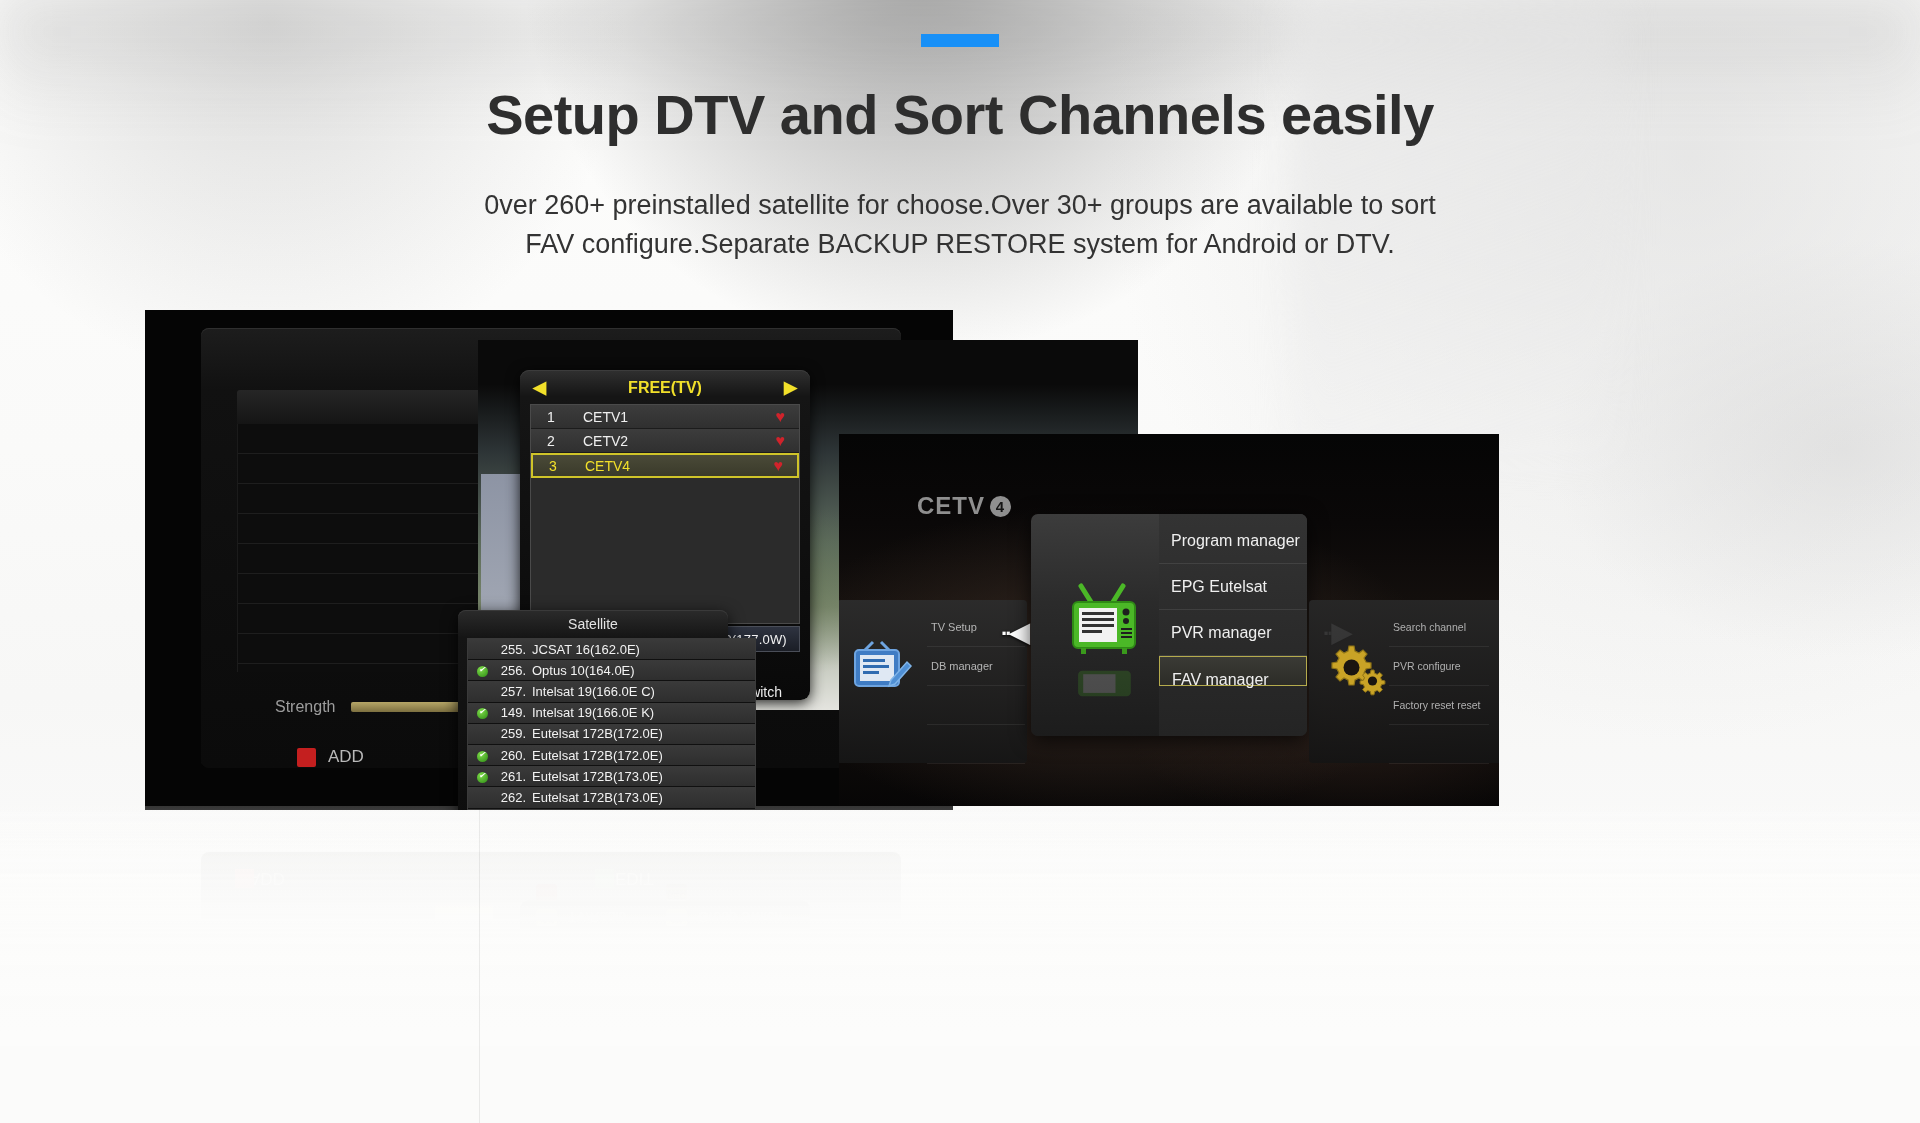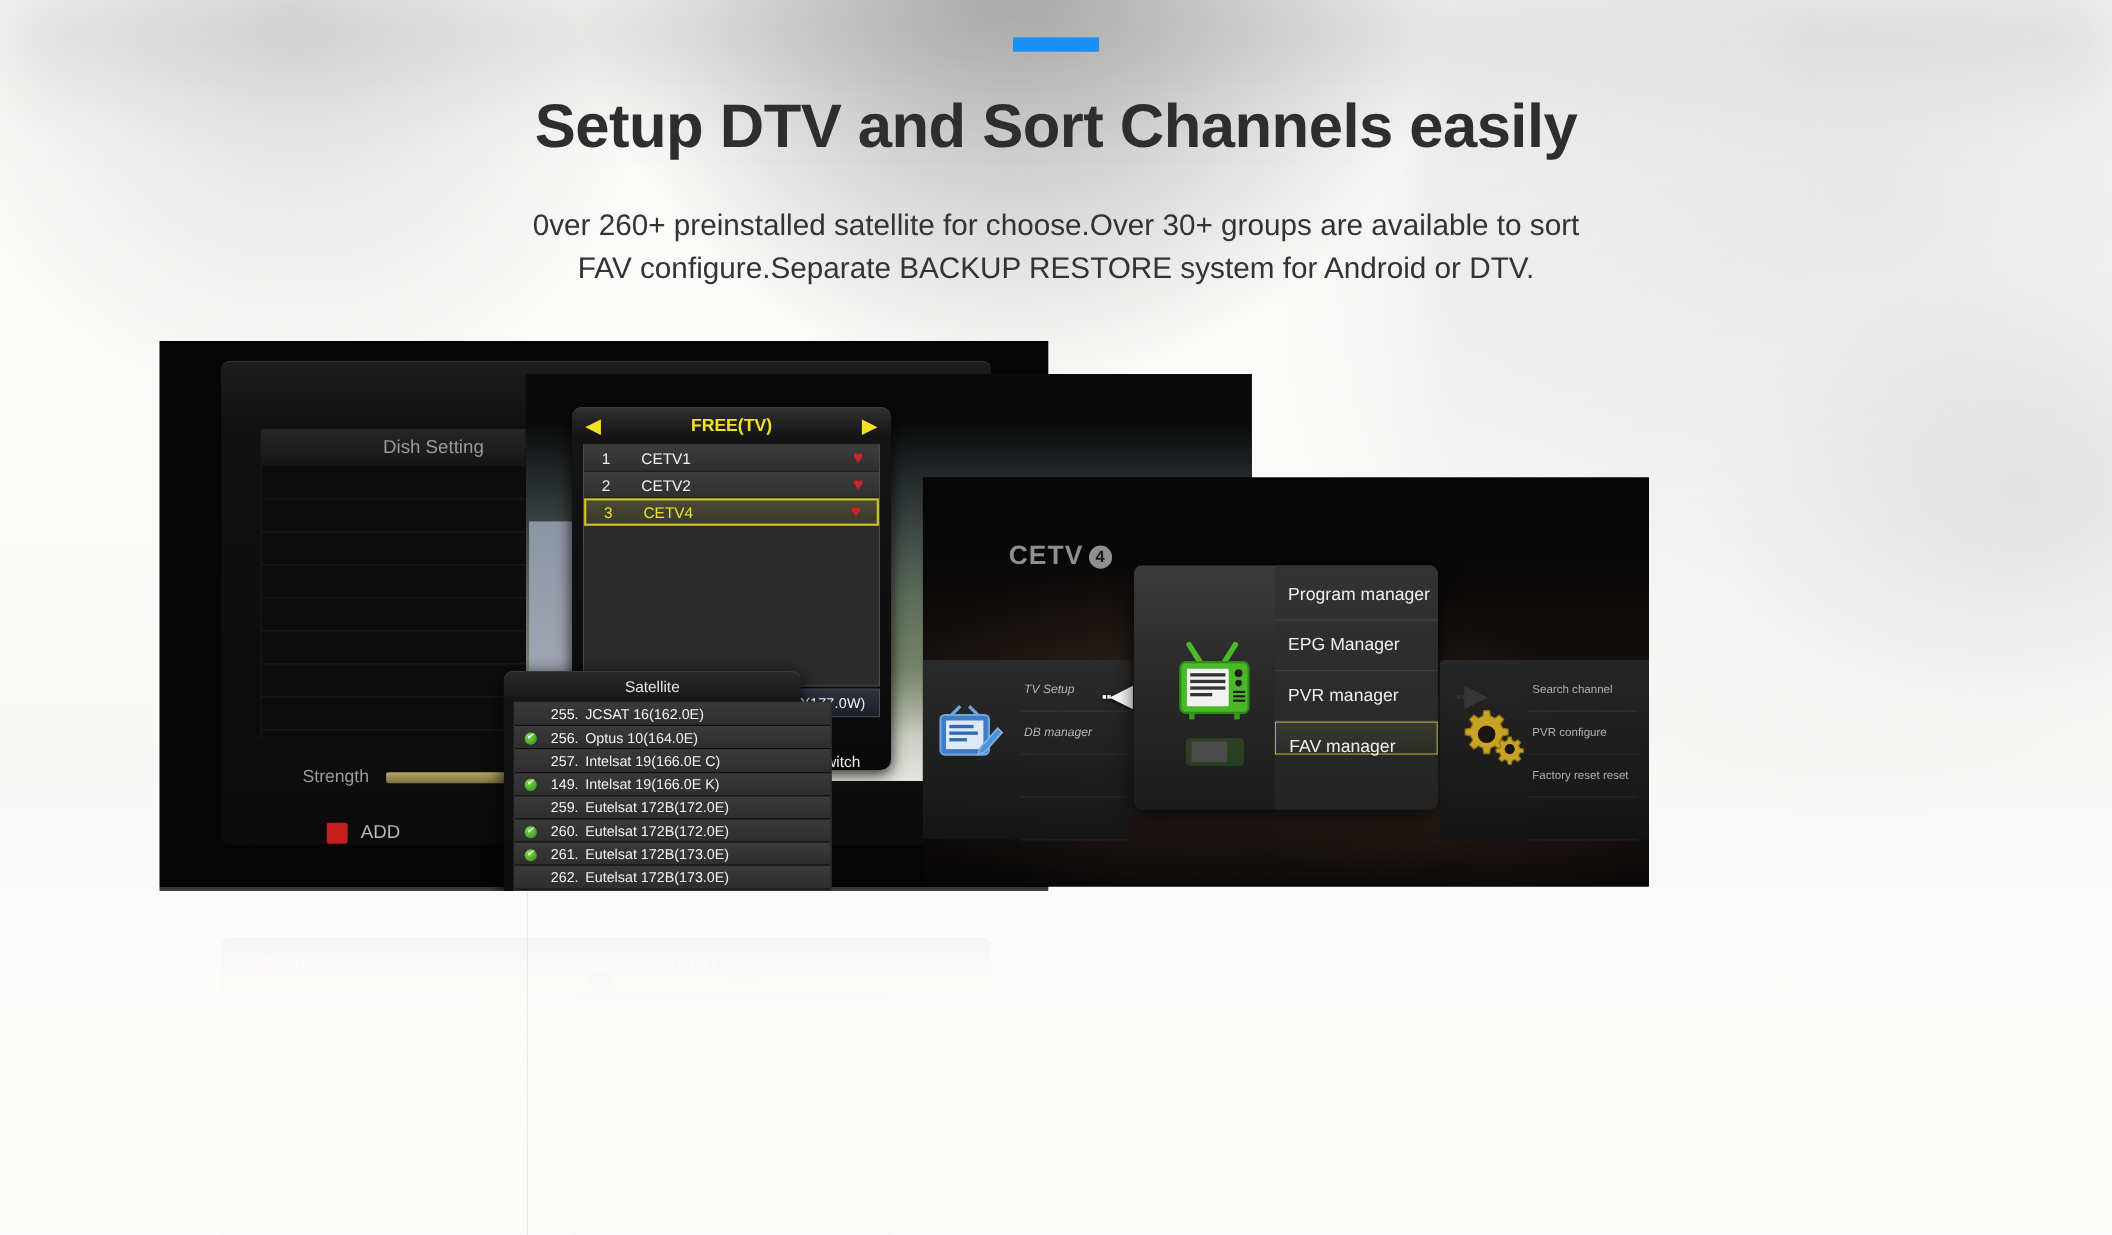--- a/index.html
+++ b/index.html
@@ -245,21 +245,20 @@
   #cetv-logo .num{
     width:21px; height:21px; border-radius:50%;
     background:#8f8f8f; color:#151515;
     font-size:15px; display:flex; align-items:center; justify-content:center;
   }
   
   #menu-card-left{
     position:absolute; left:-2px; top:166px; width:190px; height:163px;
     background: linear-gradient(180deg, rgba(44,44,44,.95), rgba(22,22,22,.92));
     border-radius:4px;
-    font-style:italic;
   }
   #menu-card-left .ci{
     position:absolute; left:14px; top:40px; width:64px; height:62px;
   }
   .mini-list{ position:absolute; left:90px; top:8px; width:98px; }
   .mini-item{
     height:39px; line-height:39px; font-size:11px; color:#b5b5b5;
     border-bottom:1px solid rgba(255,255,255,.07);
     padding-left:4px;
   }
@@ -345,21 +344,20 @@
   <span>FAV configure.Separate BACKUP RESTORE system for Android or DTV.</span>
 </p>
 
 <div id="stage">
 
   <div class="shot" id="shot-dish">
     <div id="dish-frame">
       <div id="dish-title">DISH SETUP</div>
 
       <div id="dish-tabs">
-        <div class="dish-tab">Dish Setting</div>
         <div class="dish-tab active">Service Search</div>
       </div>
 
       <div id="dish-rows">
         <div class="dish-row">
             <span class="rlabel">Satellite</span>
           </div>
         <div class="dish-row">
             <span class="rlabel">Antenna Setup</span>
           </div>
@@ -548,21 +546,21 @@
         <rect x="54" y="56" width="11" height="2" fill="#1e1e1e"></rect>
         <rect x="14" y="68" width="5" height="6" fill="#3a9a1c"></rect>
         <rect x="55" y="68" width="5" height="6" fill="#3a9a1c"></rect>
       </svg>
       <svg id="menu-tv-reflect" viewBox="0 0 80 40">
         <rect x="6" y="2" width="62" height="30" rx="5" fill="#4bb827"></rect>
         <rect x="12" y="6" width="38" height="22" fill="#f2f2f2"></rect>
       </svg>
       <div id="menu-items">
         <div class="menu-item">Program manager</div>
-        <div class="menu-item">EPG Manager</div>
+        <div class="menu-item">EPG Eutelsat</div>
         <div class="menu-item">PVR manager</div>
         <div class="menu-item sel">FAV manager</div>
       </div>
     </div>
 
     <div class="nav-chev" id="chev-right"><span class="dotted">··</span>▶</div>
 
     <div id="menu-card-right">
       <svg class="ci" viewBox="0 0 66 62">
         <g fill="#c9a326" stroke="#8f7417" stroke-width="1.2">

